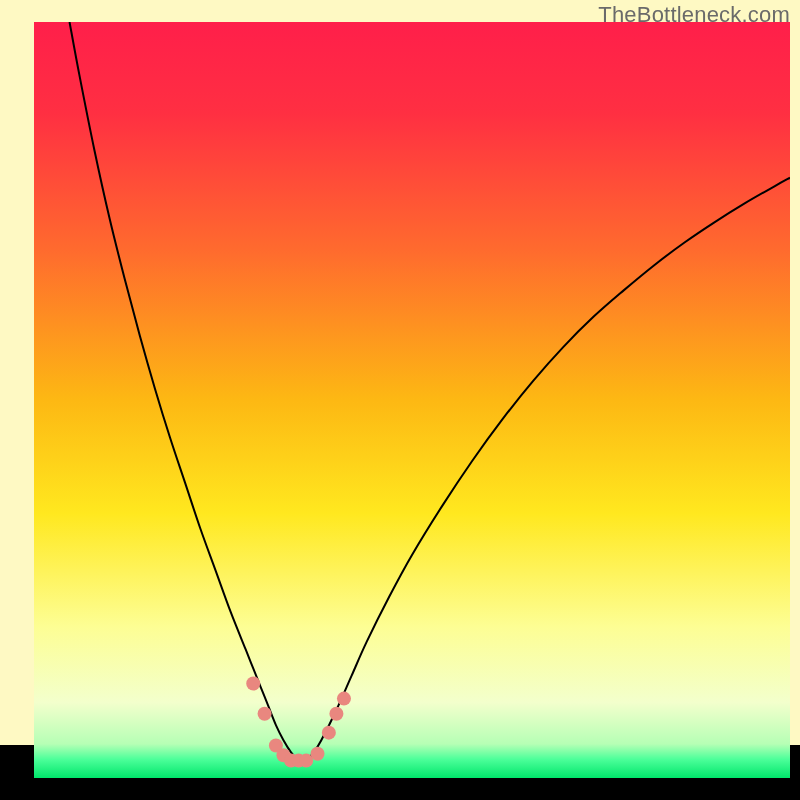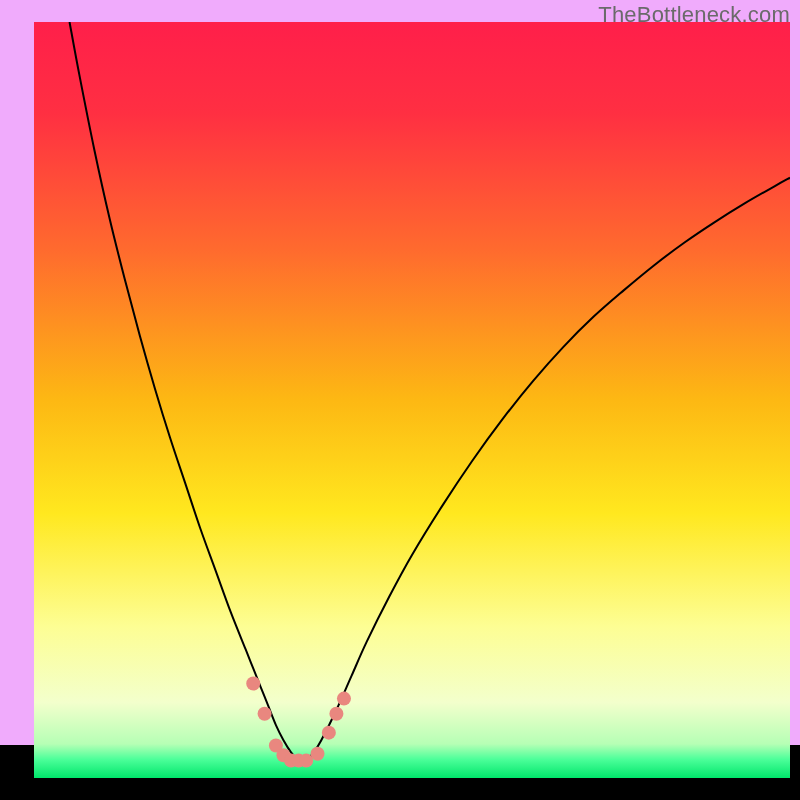--- a/index.html
+++ b/index.html
@@ -10,21 +10,21 @@
     background: #000;
     overflow: hidden;
     font-family: Arial, Helvetica, sans-serif;
   }
   .frame {
     position: absolute;
     left: 0;
     top: 0;
     width: 800px;
     height: 745px;
-    background: #f0abfc;
+    background: #fef9c3;
   }
   .plot {
     position: absolute;
     left: 34px;
     top: 22px;
     width: 756px;
     height: 756px;
   }
   .watermark {
     position: absolute;

